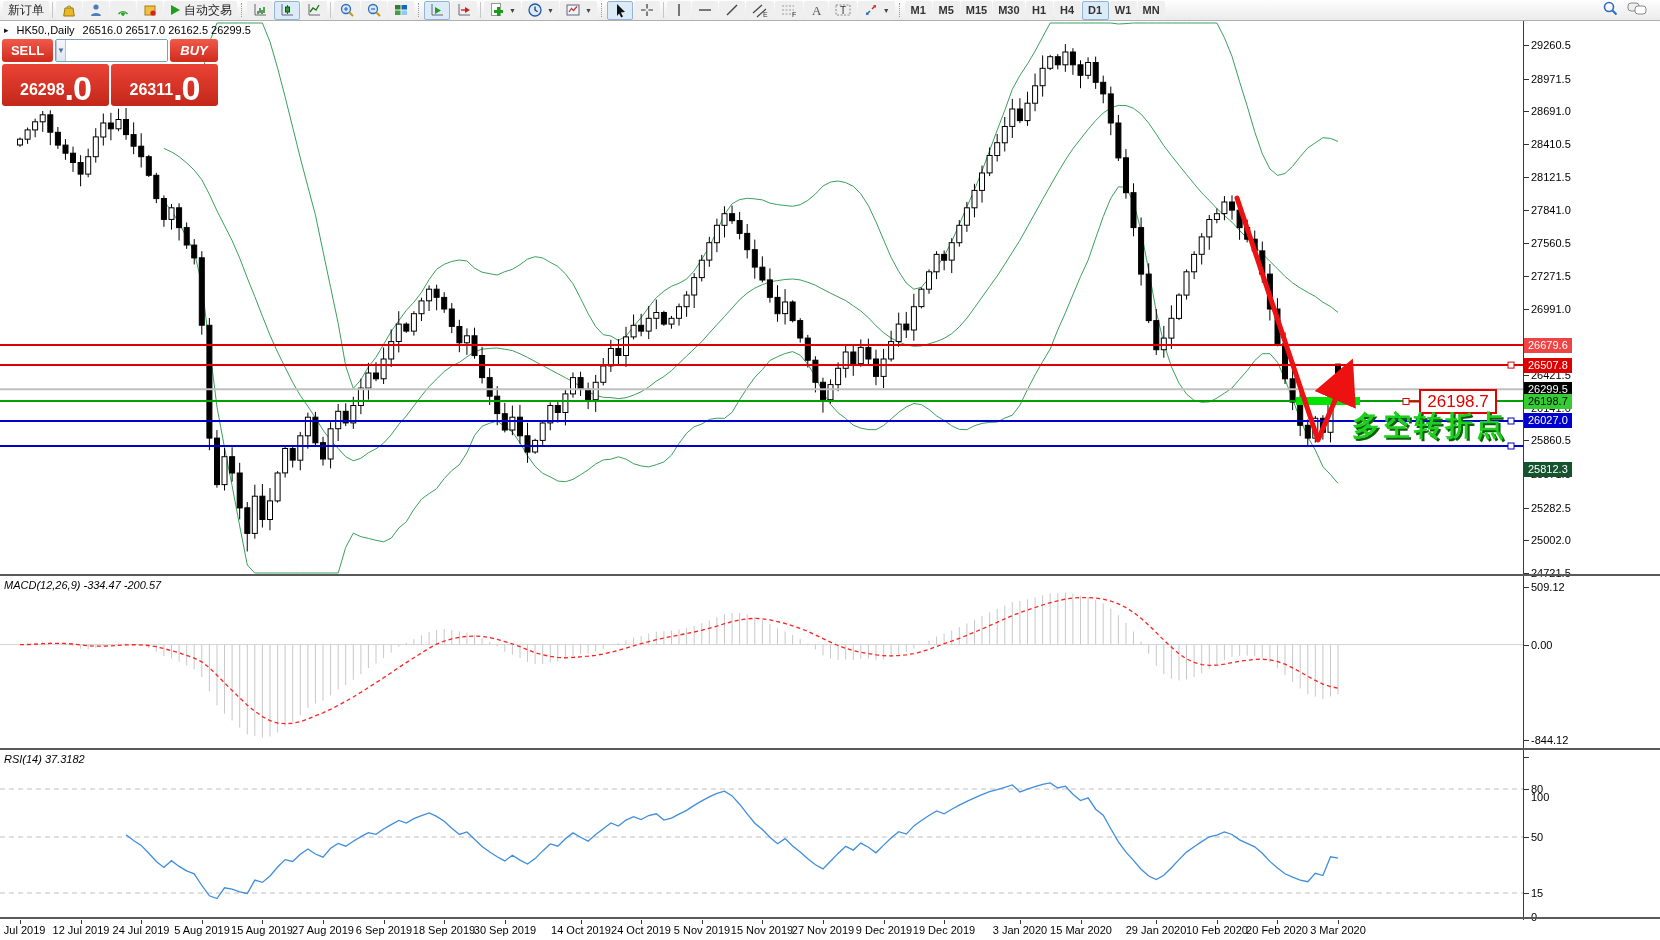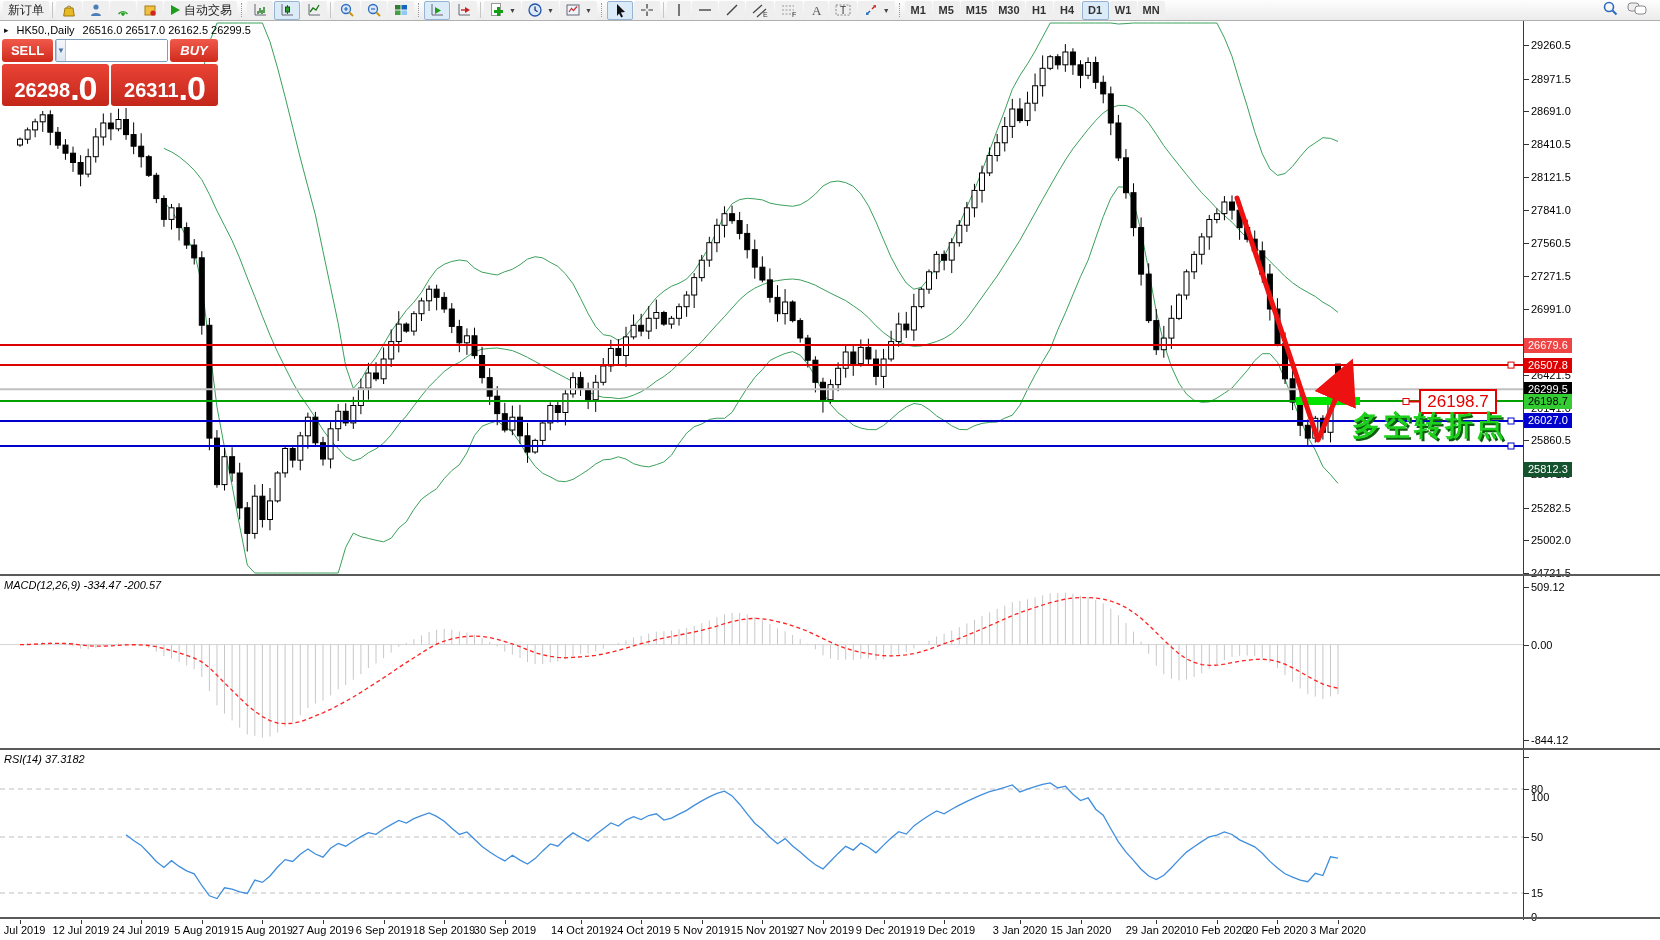--- a/index.html
+++ b/index.html
@@ -42,21 +42,21 @@
   display:flex;align-items:center;justify-content:center;border-radius:3px;}
 #oc-sell{width:51px;} #oc-buy{width:48px;font-style:italic;}
 #oc-vol{flex:1;display:flex;border:1px solid #7f9db9;background:#fff;border-radius:2px;overflow:hidden;}
 .vol-btn{width:16px;background:linear-gradient(#f4f7fb,#dce6f2);border:0;border-left:1px solid #b7c6d8;
   border-right:1px solid #b7c6d8;color:#4a6fa5;font-size:8px;padding:0;display:flex;align-items:center;justify-content:center;}
 #vol-input{flex:1;border:0;text-align:right;font-size:14px;font-weight:bold;padding:0 6px 0 0;outline:none;
   font-family:"Liberation Sans",sans-serif;}
 #oc-row2{display:flex;gap:2px;height:42px;margin-top:2px;}
 .oc-price{flex:1;background:linear-gradient(#ea4335,#c3271a);color:#fff;border-radius:3px;
   display:flex;align-items:flex-end;justify-content:center;padding-bottom:3px;}
-.oc-price .sm{font-size:20px;line-height:22px;margin-bottom:2px;}
+.oc-price .sm{font-size:16px;line-height:22px;margin-bottom:2px;}
 .oc-price .lg{font-size:34px;line-height:30px;letter-spacing:-1px;}
 
 #pricebox{position:absolute;border:2px solid #e20000;color:#e20000;background:#fff;
   font-size:17px;display:flex;align-items:center;justify-content:center;z-index:7;}
 #cnlabel{position:absolute;font-size:28px;font-weight:bold;color:#1cd11c;
   text-shadow:2px 2px 0 #0d5f0d;letter-spacing:3px;z-index:7;white-space:nowrap;}
 </style>
 </head>
 <body>
 
@@ -995,21 +995,21 @@
     <div class="date-label" style="left:762px">15 Nov 2019</div>
     <div class="date-dash" style="left:823px"></div>
     <div class="date-label" style="left:823px">27 Nov 2019</div>
     <div class="date-dash" style="left:884px"></div>
     <div class="date-label" style="left:884px">9 Dec 2019</div>
     <div class="date-dash" style="left:944px"></div>
     <div class="date-label" style="left:944px">19 Dec 2019</div>
     <div class="date-dash" style="left:1020px"></div>
     <div class="date-label" style="left:1020px">3 Jan 2020</div>
     <div class="date-dash" style="left:1081px"></div>
-    <div class="date-label" style="left:1081px">15 Jan 2020</div>
+    <div class="date-label" style="left:1081px">15 Mar 2020</div>
     <div class="date-dash" style="left:1156px"></div>
     <div class="date-label" style="left:1156px">29 Jan 2020</div>
     <div class="date-dash" style="left:1217px"></div>
     <div class="date-label" style="left:1217px">10 Feb 2020</div>
     <div class="date-dash" style="left:1277px"></div>
     <div class="date-label" style="left:1277px">20 Feb 2020</div>
     <div class="date-dash" style="left:1338px"></div>
     <div class="date-label" style="left:1338px">3 Mar 2020</div>
   </div>
 

